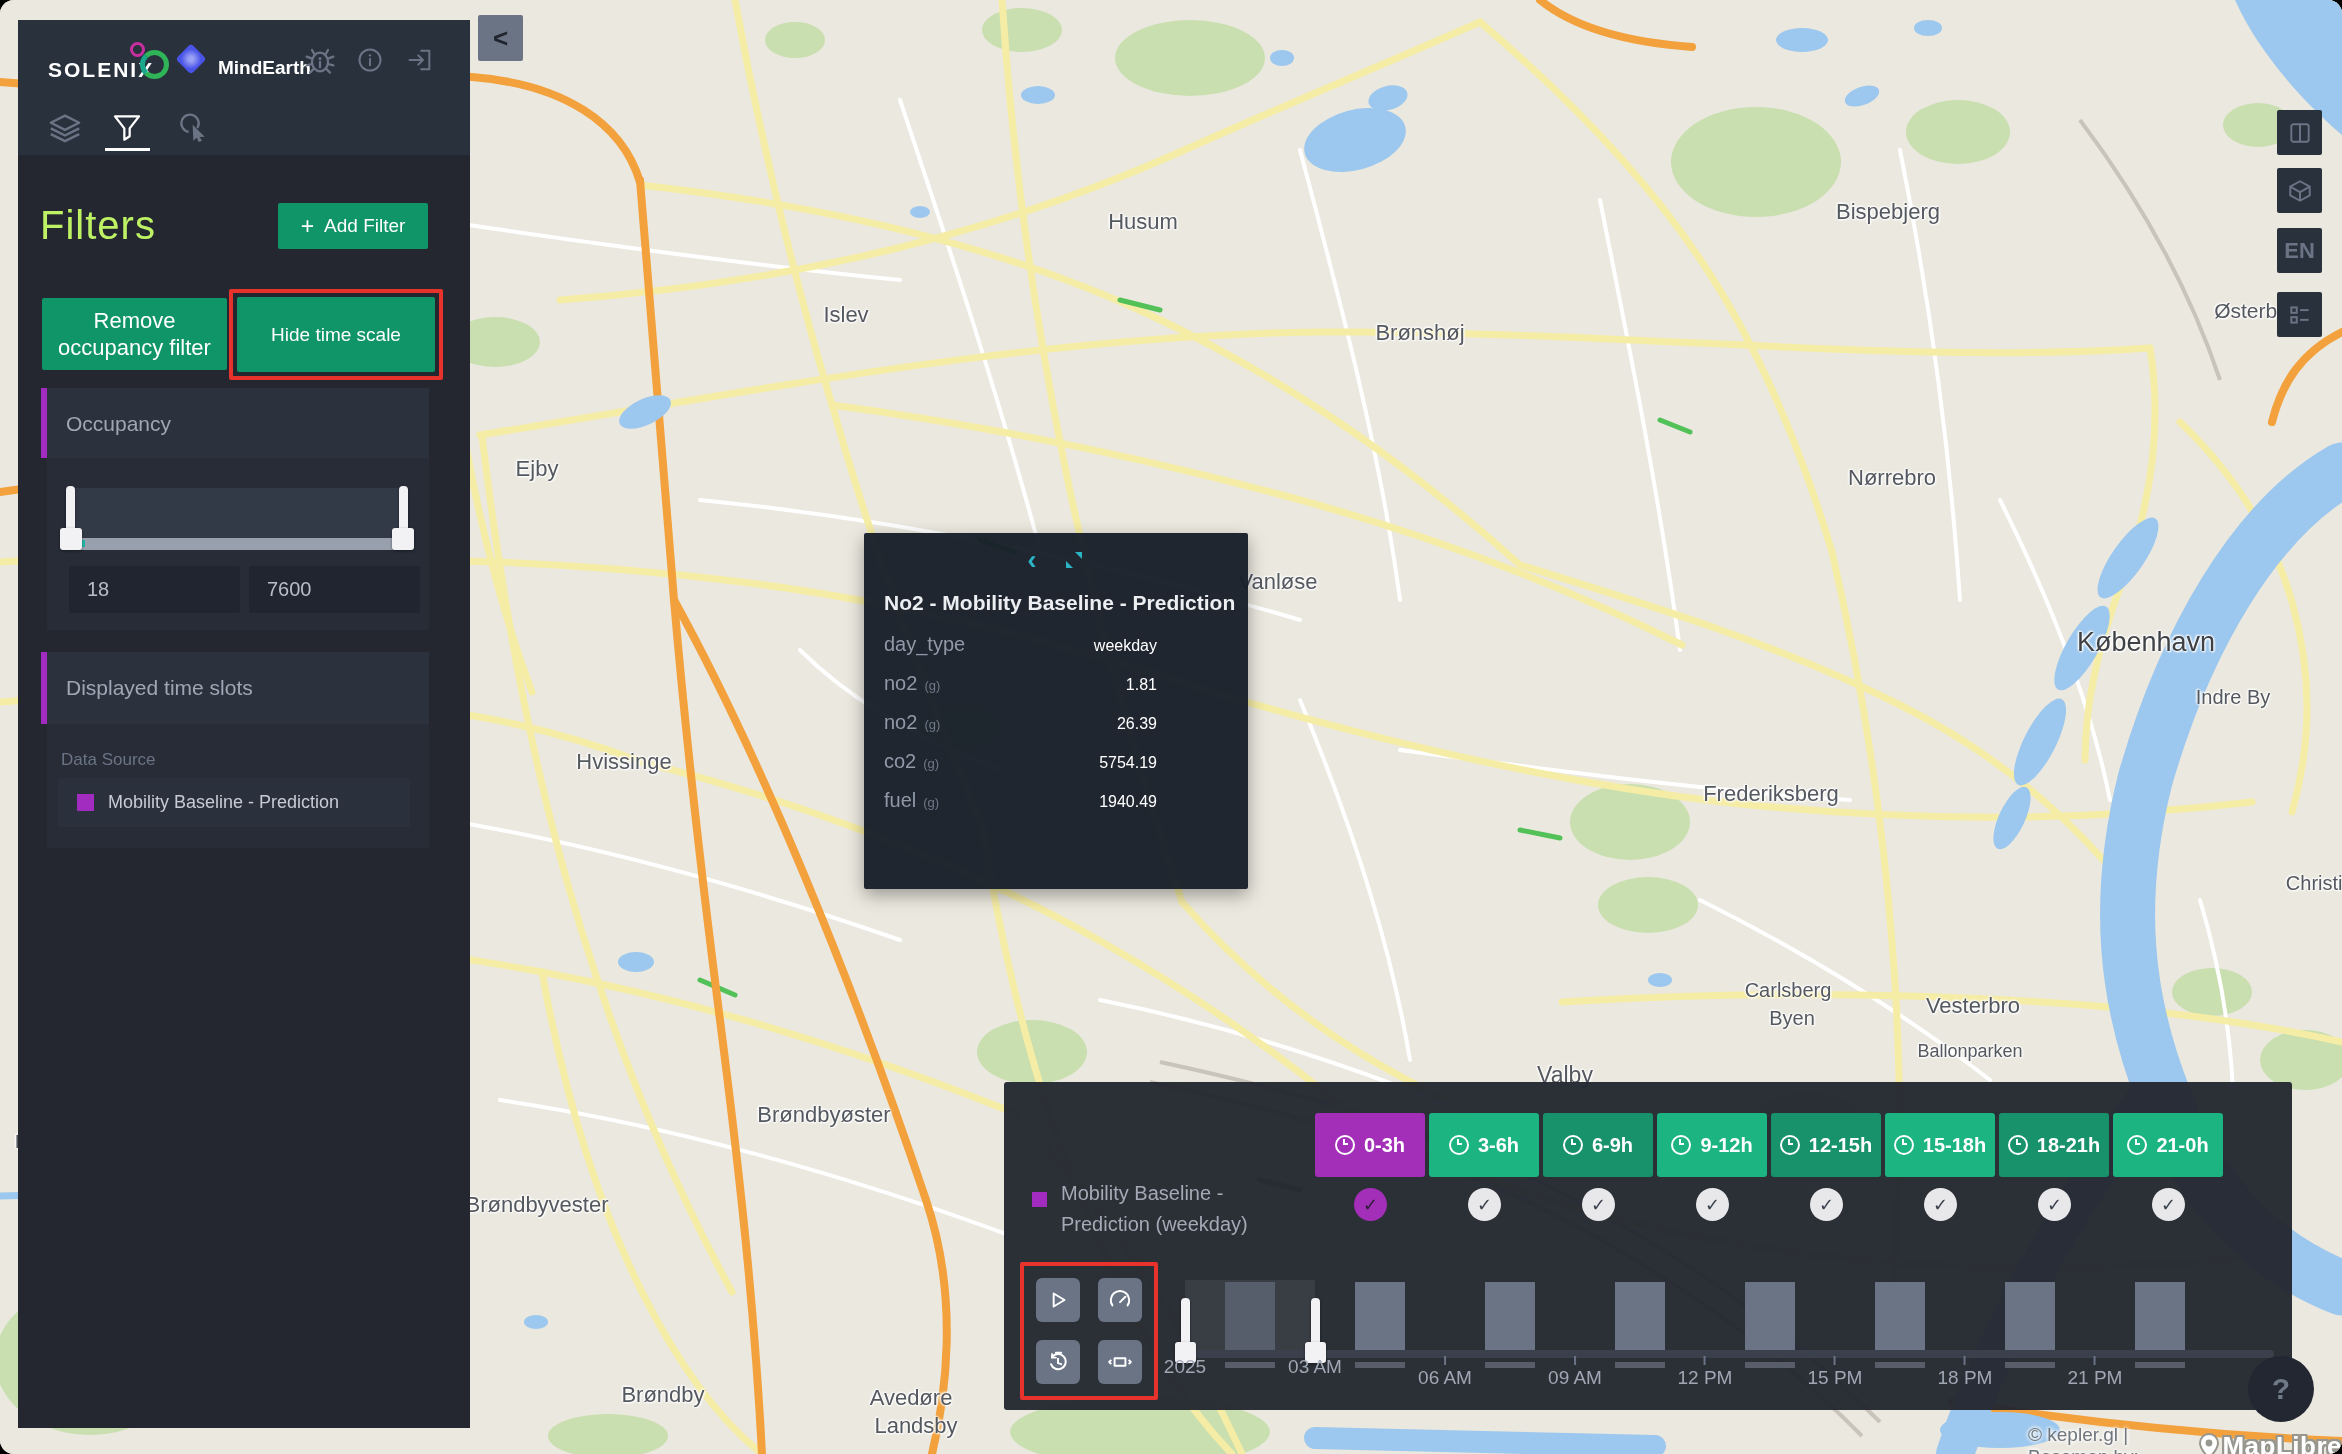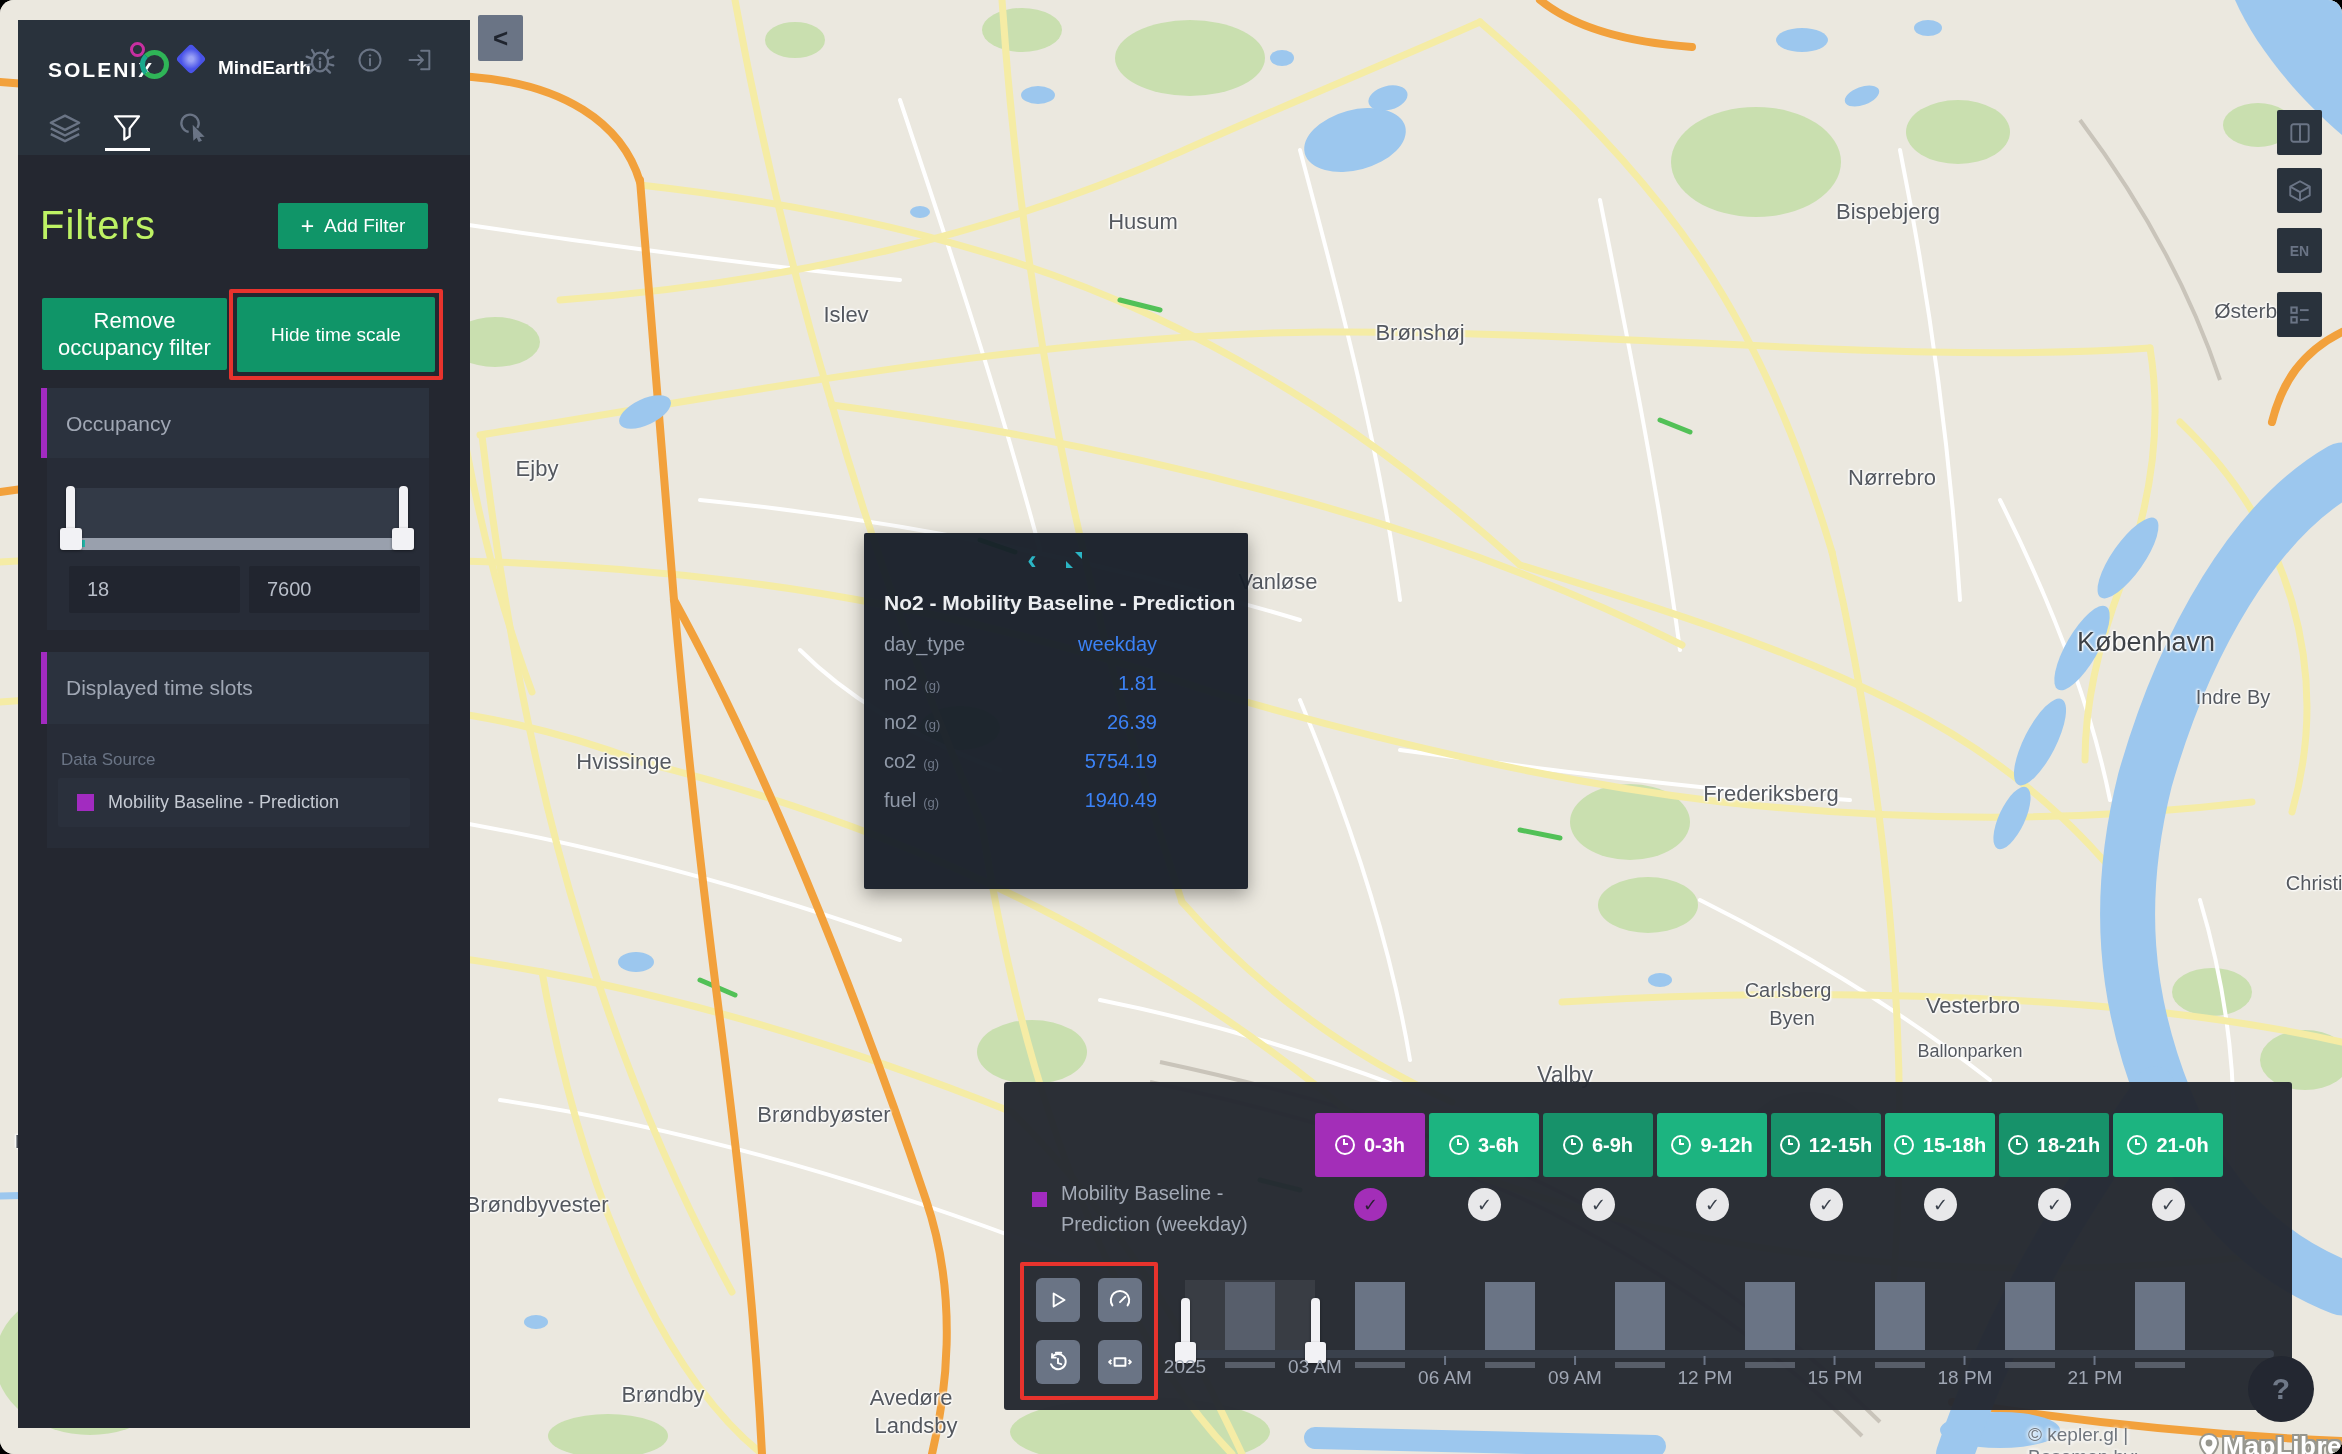--- a/index.html
+++ b/index.html
@@ -58,21 +58,21 @@
   
   #tooltip{position:absolute;left:864px;top:533px;width:384px;height:356px;background:rgba(23,30,41,.96);
     border-radius:2px;box-shadow:0 6px 18px rgba(0,0,0,.35);z-index:8;}
   .tt-icons{position:absolute;left:0;top:16px;width:100%;display:flex;justify-content:center;gap:26px;align-items:center;}
   .tt-chevron{color:#2BB5C4;font-size:28px;font-weight:700;line-height:22px;cursor:pointer;}
   .tt-title{position:absolute;left:20px;top:58px;font-size:21px;font-weight:700;color:#ECEEF1;white-space:nowrap;}
   .tt-rows{position:absolute;left:0;top:100px;width:100%;}
   .tt-row{display:flex;align-items:baseline;height:39px;padding:0 91px 0 20px;}
   .tt-label{font-size:20px;color:#9099A8;}
   .tt-unit{font-size:13px;color:#707989;margin-left:7px;}
-  .tt-value{margin-left:auto;font-size:20px;font-weight:500;color:#3b82f6;}
+  .tt-value{margin-left:auto;font-size:16px;font-weight:500;color:#ffffff;}
   
   #timepanel{position:absolute;left:1004px;top:1082px;width:1288px;height:328px;background:rgba(36,40,49,.97);
     border-radius:3px;z-index:9;}
   .slots-row{position:absolute;left:311px;top:31px;display:flex;gap:4px;}
   .slot{width:110px;height:64px;border:none;border-radius:3px;color:#FFF;font-size:20px;font-weight:600;
     font-family:inherit;display:flex;align-items:center;justify-content:center;cursor:pointer;}
   .clock{display:inline-block;width:16px;height:16px;border:2px solid #FFF;border-radius:50%;position:relative;margin-right:9px;flex:none;}
   .clock::before{content:"";position:absolute;left:6px;top:2px;width:2px;height:6px;background:#FFF;}
   .clock::after{content:"";position:absolute;left:6px;top:6px;width:5px;height:2px;background:#FFF;}
   .legend-swatch{position:absolute;left:28px;top:110px;width:15px;height:15px;}
@@ -90,21 +90,21 @@
   .tl-sel{position:absolute;left:181px;top:198px;width:130px;height:74px;background:rgba(255,255,255,.07);}
   .tl-track{position:absolute;left:174px;top:268px;width:1096px;height:8px;background:#3A414C;border-radius:4px;}
   .tick{position:absolute;top:274px;transform:translateX(-50%);text-align:center;color:#A0A7B4;font-size:19px;}
   .tick .tickmark{display:none;width:2px;height:9px;background:#6A7485;margin:0 auto 2px auto;}
   .tick.mark .tickmark{display:block;}
   .help-circle{position:absolute;left:1244px;top:274px;width:66px;height:66px;border-radius:50%;background:#232731;
     color:#6F7887;font-size:30px;font-weight:700;display:flex;align-items:center;justify-content:center;cursor:pointer;}
   
   .mapctl{position:absolute;left:2277px;width:45px;height:45px;background:#29323C;border:none;border-radius:2px;
     color:#6A7485;display:flex;align-items:center;justify-content:center;cursor:pointer;z-index:6;
-    font-family:inherit;font-size:14px;font-weight:600;}
+    font-family:inherit;font-size:22px;font-weight:600;}
   svg{display:block;}
 </style>
 </head>
 <body>
 
 <div id="stage">
 
   <div id="map">
     <svg width="2342" height="1454" viewBox="0 0 2342 1454">
       <rect x="0" y="0" width="2342" height="1454" fill="#EBE8DF"></rect>

